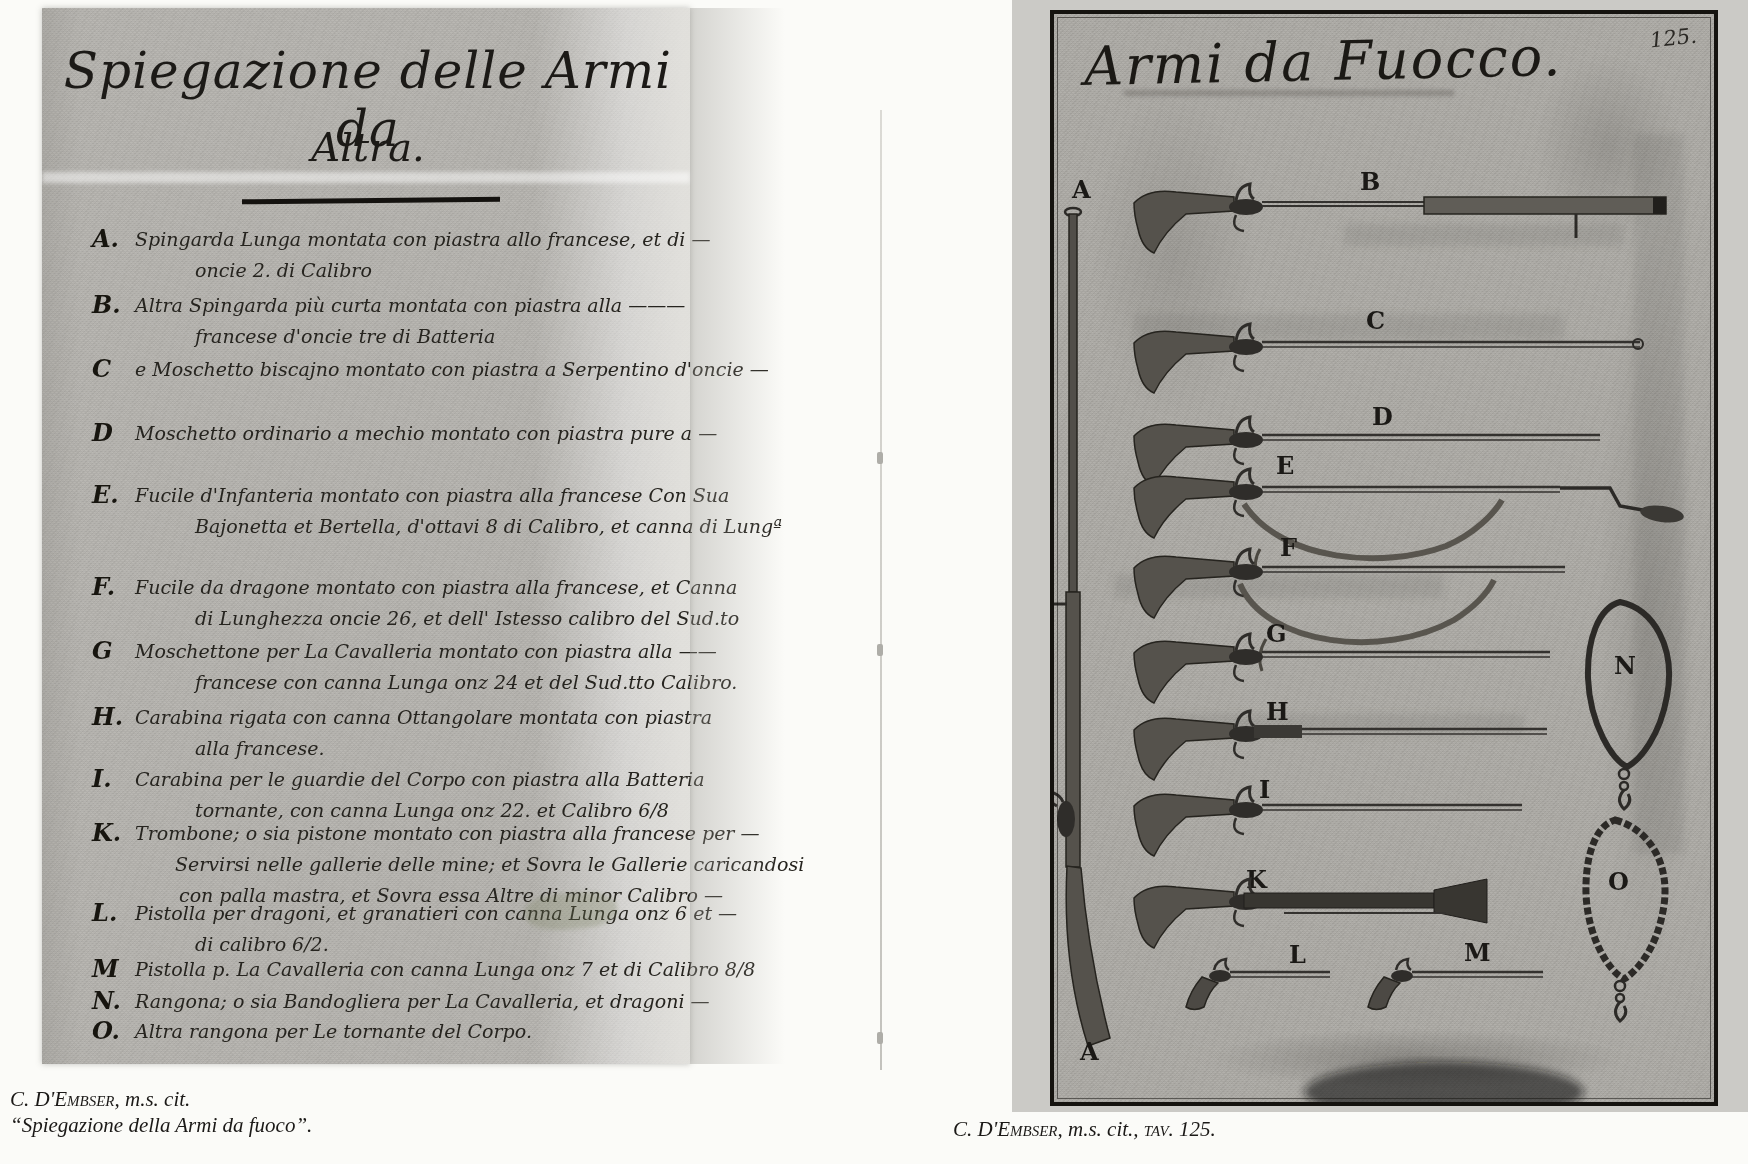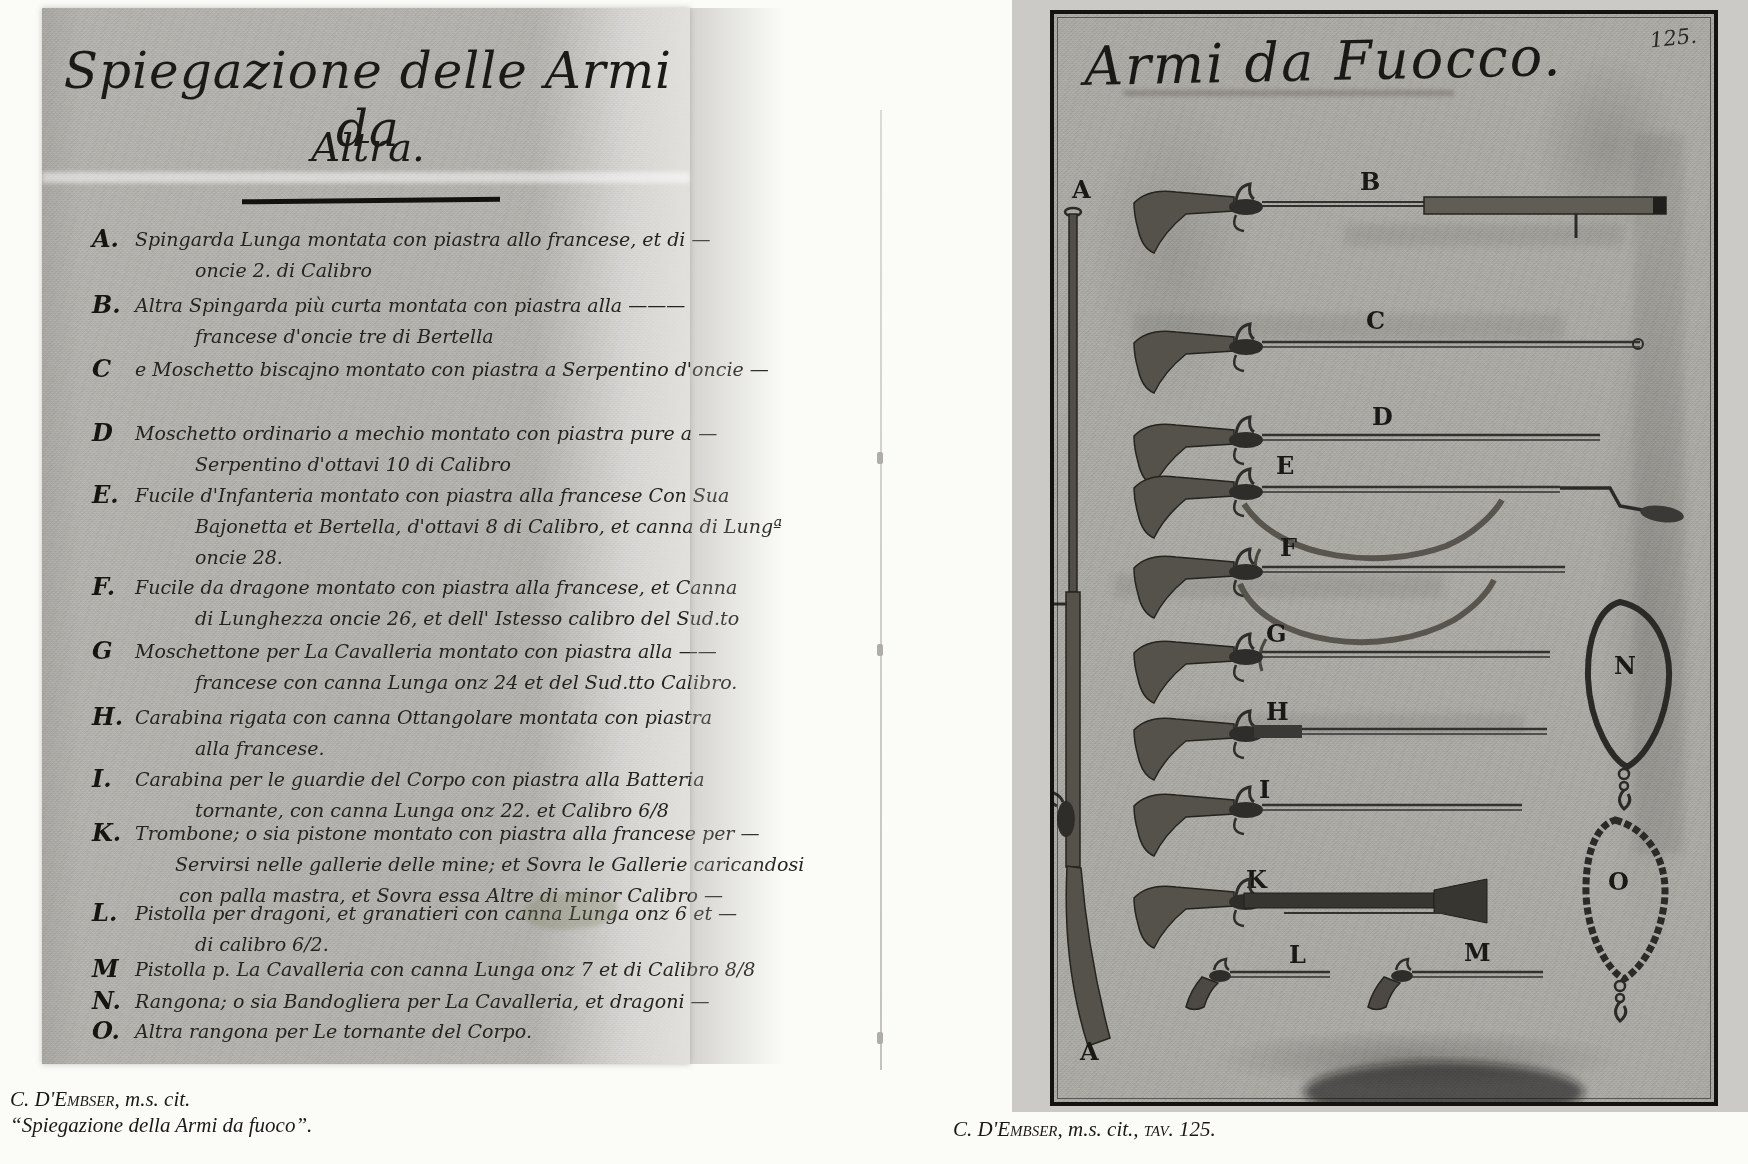--- a/index.html
+++ b/index.html
@@ -81,42 +81,40 @@
       <span class="elabel">A.</span>
       <div class="elines">
           <div class="eline">Spingarda Lunga montata con piastra allo francese, et di —</div>
       <div class="eline cont">oncie 2. di Calibro</div>
         </div>
     </div>
     <div class="entry" style="top:282px">
       <span class="elabel">B.</span>
       <div class="elines">
           <div class="eline">Altra Spingarda più curta montata con piastra alla ———</div>
-      <div class="eline cont">francese d'oncie tre di Bertella</div>
+      <div class="eline cont">francese d'oncie tre di Batteria</div>
         </div>
     </div>
     <div class="entry" style="top:346px">
       <span class="elabel">C</span>
       <div class="elines">
           <div class="eline">e Moschetto biscajno montato con piastra a Serpentino d'oncie —</div>
         </div>
     </div>
     <div class="entry" style="top:410px">
       <span class="elabel">D</span>
       <div class="elines">
           <div class="eline">Moschetto ordinario a mechio montato con piastra pure a —</div>
-      <div class="eline cont">Serpentino d'ottavi 10 di Calibro</div>
         </div>
     </div>
     <div class="entry" style="top:472px">
       <span class="elabel">E.</span>
       <div class="elines">
           <div class="eline">Fucile d'Infanteria montato con piastra alla francese Con Sua</div>
       <div class="eline cont">Bajonetta et Bertella, d'ottavi 8 di Calibro, et canna di Lungª</div>
-      <div class="eline cont">oncie 28.</div>
         </div>
     </div>
     <div class="entry" style="top:564px">
       <span class="elabel">F.</span>
       <div class="elines">
           <div class="eline">Fucile da dragone montato con piastra alla francese, et Canna</div>
       <div class="eline cont">di Lunghezza oncie 26, et dell' Istesso calibro del Sud.to</div>
         </div>
     </div>
     <div class="entry" style="top:628px">

